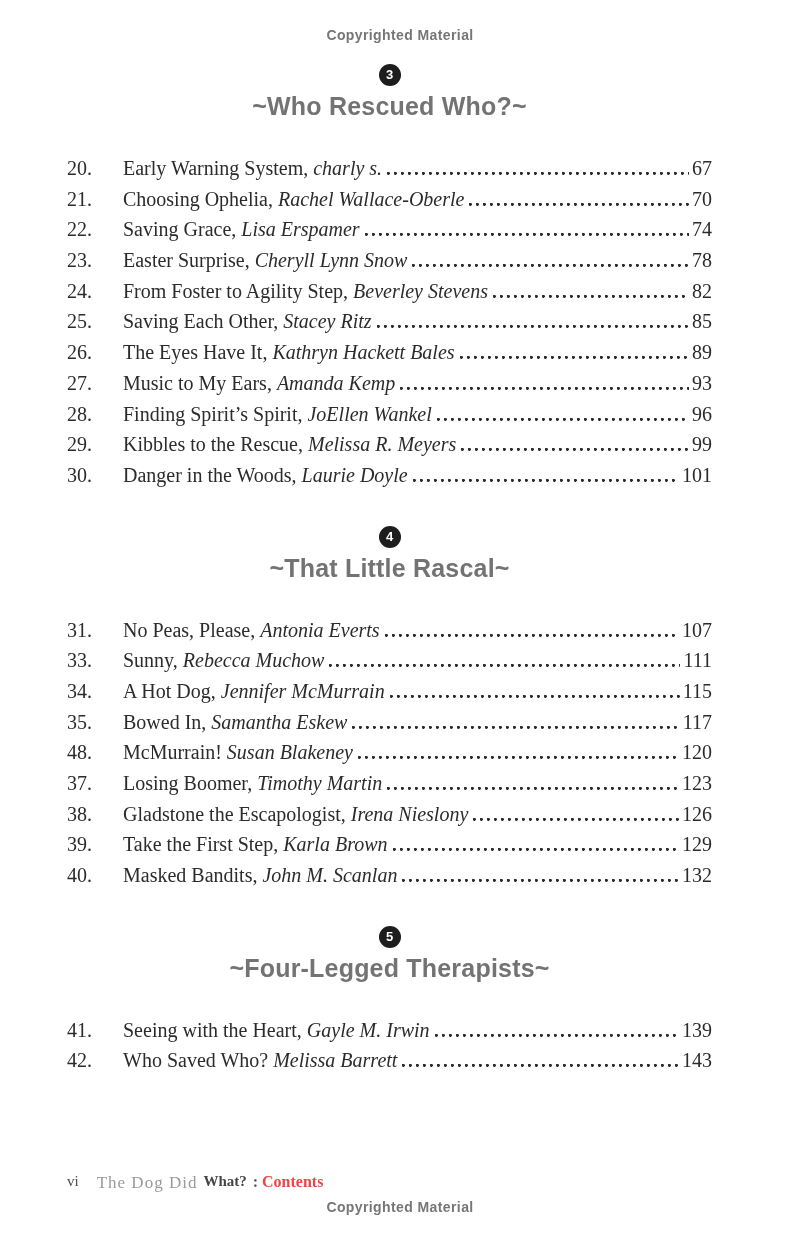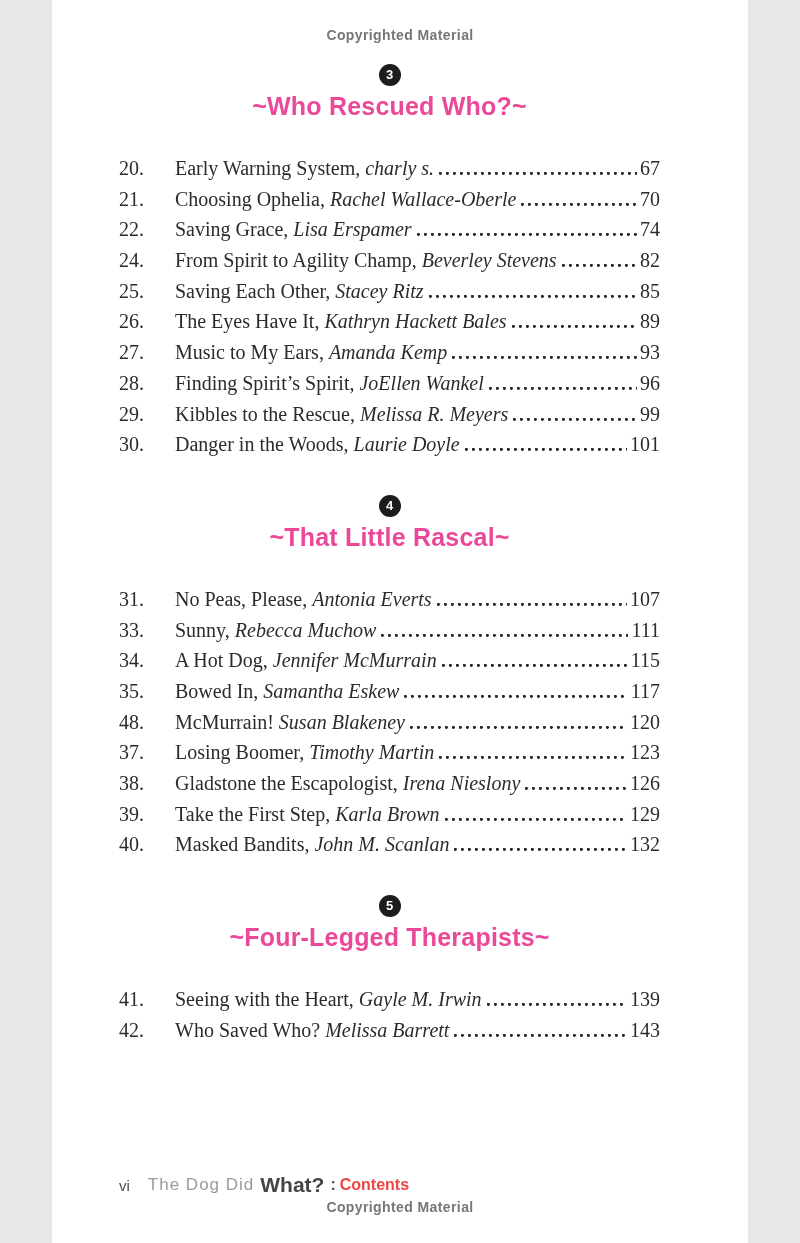--- a/index.html
+++ b/index.html
@@ -1,18 +1,18 @@
 <!DOCTYPE html>
 <html><head>
 <meta charset="utf-8">
 <style>
   html, body { margin: 0; padding: 0; background: #e8e8e8; }
   .page {
     position: relative;
-    width: 696px;
+    width: 800px;
     height: 1243px;
     margin: 0 auto;
     background: #ffffff;
     font-family: "Liberation Serif", serif;
     color: #2b2b2b;
     overflow: hidden;
   }
   .copyright-top, .copyright-bottom {
     text-align: center;
     font-family: "Liberation Sans", sans-serif;
@@ -43,21 +43,21 @@
     font-weight: bold;
     font-size: 13px;
     text-align: center;
   }
   .section-title {
     margin: 6px 0 0 0;
     font-family: "Liberation Sans", sans-serif;
     font-weight: 600;
     font-size: 25px;
     letter-spacing: 0.2px;
-    color: #ec4899;
+    color: #737373;
     text-align: center;
   }
   .entries { margin-top: 36px; text-align: left; }
   .entry {
     display: flex;
     align-items: baseline;
     height: 30.7px;
     font-size: 20px;
     color: #2b2b2b;
     white-space: nowrap;
@@ -74,27 +74,27 @@
     background-image: radial-gradient(circle at 1.4px 1.4px, #2b2b2b 1.25px, transparent 1.7px);
     background-size: 7px 3px;
     background-repeat: repeat-x;
   }
   .entry .pagenum { flex: 0 0 auto; }
   .footer-line {
     position: absolute;
     left: 67px;
     top: 1173px;
     display: flex;
-    align-items: center;
-    font-family: Liberation Sans, sans-serif;
+    align-items: flex-start;
+    font-family: Liberation Serif, serif;
     white-space: pre;
   }
   .footer-folio { font-size: 15px; color: #4c4c4c; margin-right: 18px; }
   .footer-title-light { font-size: 17px; color: #9a9a9a; letter-spacing: 1px; }
-  .footer-title-bold { font-size: 21px; color: #454545; font-weight: bold; margin-left: 6px; }
+  .footer-title-bold { font-size: 15px; color: #454545; font-weight: bold; margin-left: 6px; }
   .footer-sep { font-size: 16px; color: #555555; font-weight: 600; margin: 0 4px 0 6px; }
   .footer-section { font-size: 16px; color: #ef4444; font-weight: 600; }
 </style>
 </head>
 <body>
 
 <div class="page">
 
   <div class="copyright-top">Copyrighted Material</div>
 
@@ -115,22 +115,29 @@
             <span class="pagenum">70</span>
           </div>
           <div class="entry">
             <span class="num">22.</span>
             <span class="title">Saving Grace, </span>
             <span class="author">Lisa Erspamer</span>
             <span class="leader"></span>
             <span class="pagenum">74</span>
           </div>
           <div class="entry">
+            <span class="num">23.</span>
+            <span class="title">Easter Surprise, </span>
+            <span class="author">Cheryll Lynn Snow</span>
+            <span class="leader"></span>
+            <span class="pagenum">78</span>
+          </div>
+          <div class="entry">
             <span class="num">24.</span>
-            <span class="title">From Spirit to Agility Champ, </span>
+            <span class="title">From Foster to Agility Step, </span>
             <span class="author">Beverley Stevens</span>
             <span class="leader"></span>
             <span class="pagenum">82</span>
           </div>
           <div class="entry">
             <span class="num">25.</span>
             <span class="title">Saving Each Other, </span>
             <span class="author">Stacey Ritz</span>
             <span class="leader"></span>
             <span class="pagenum">85</span>

